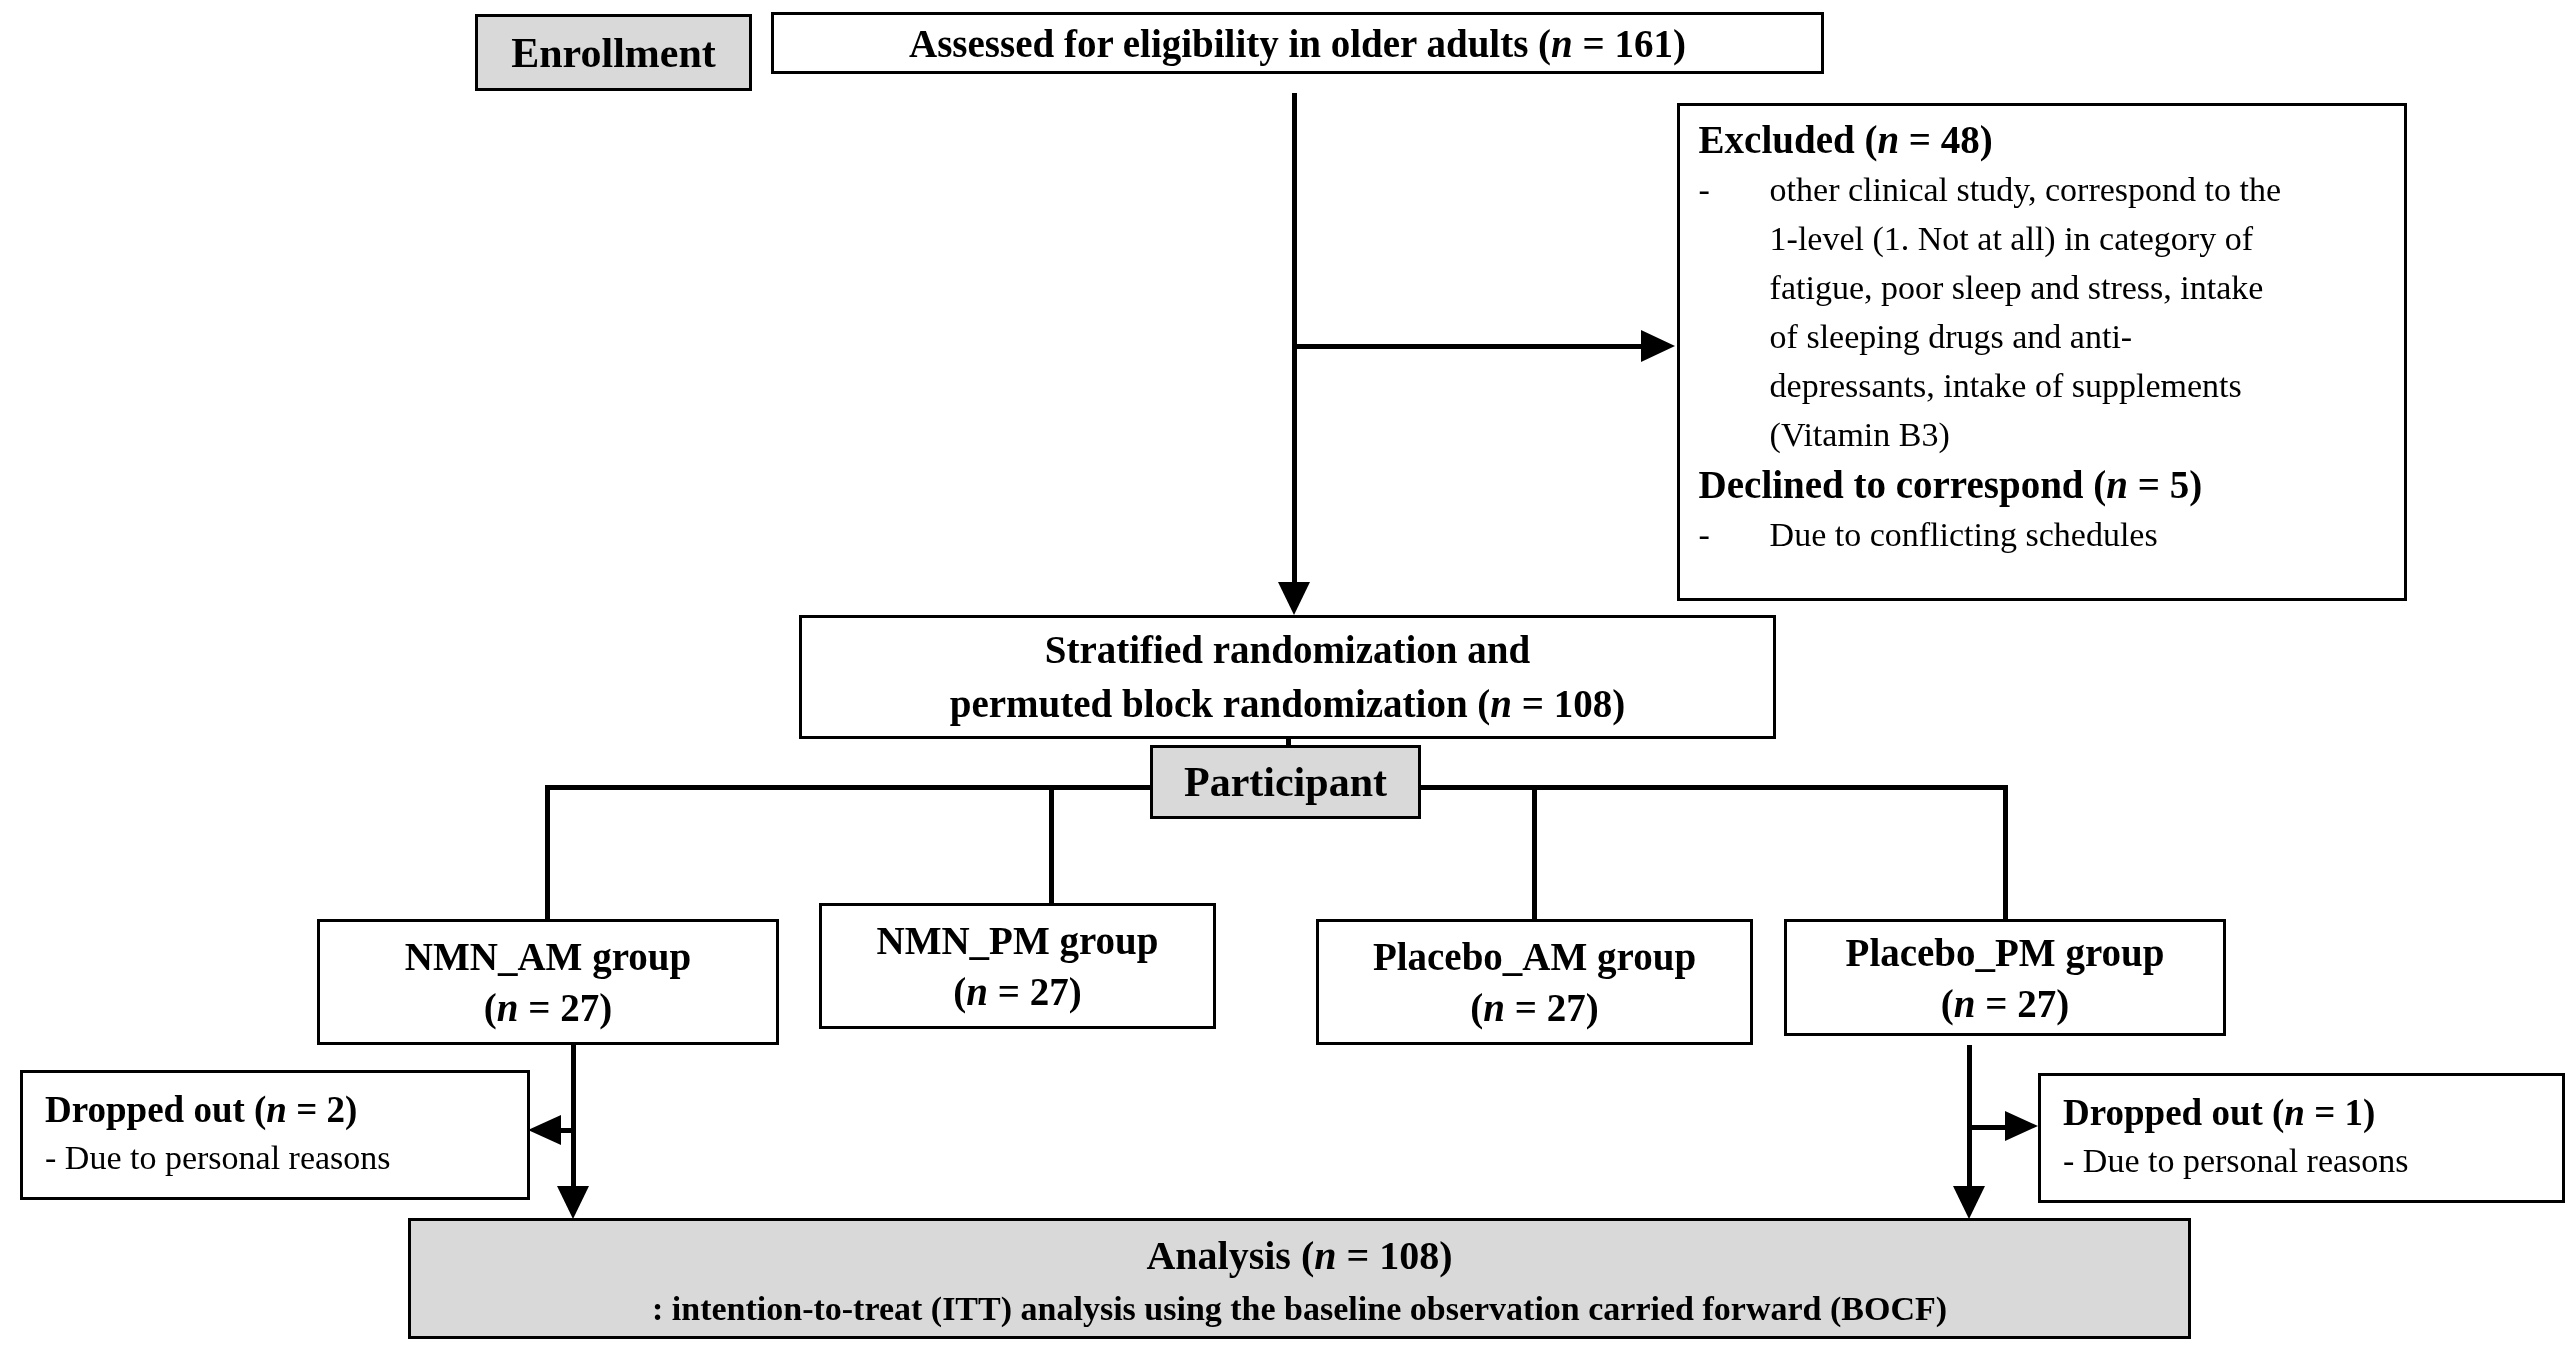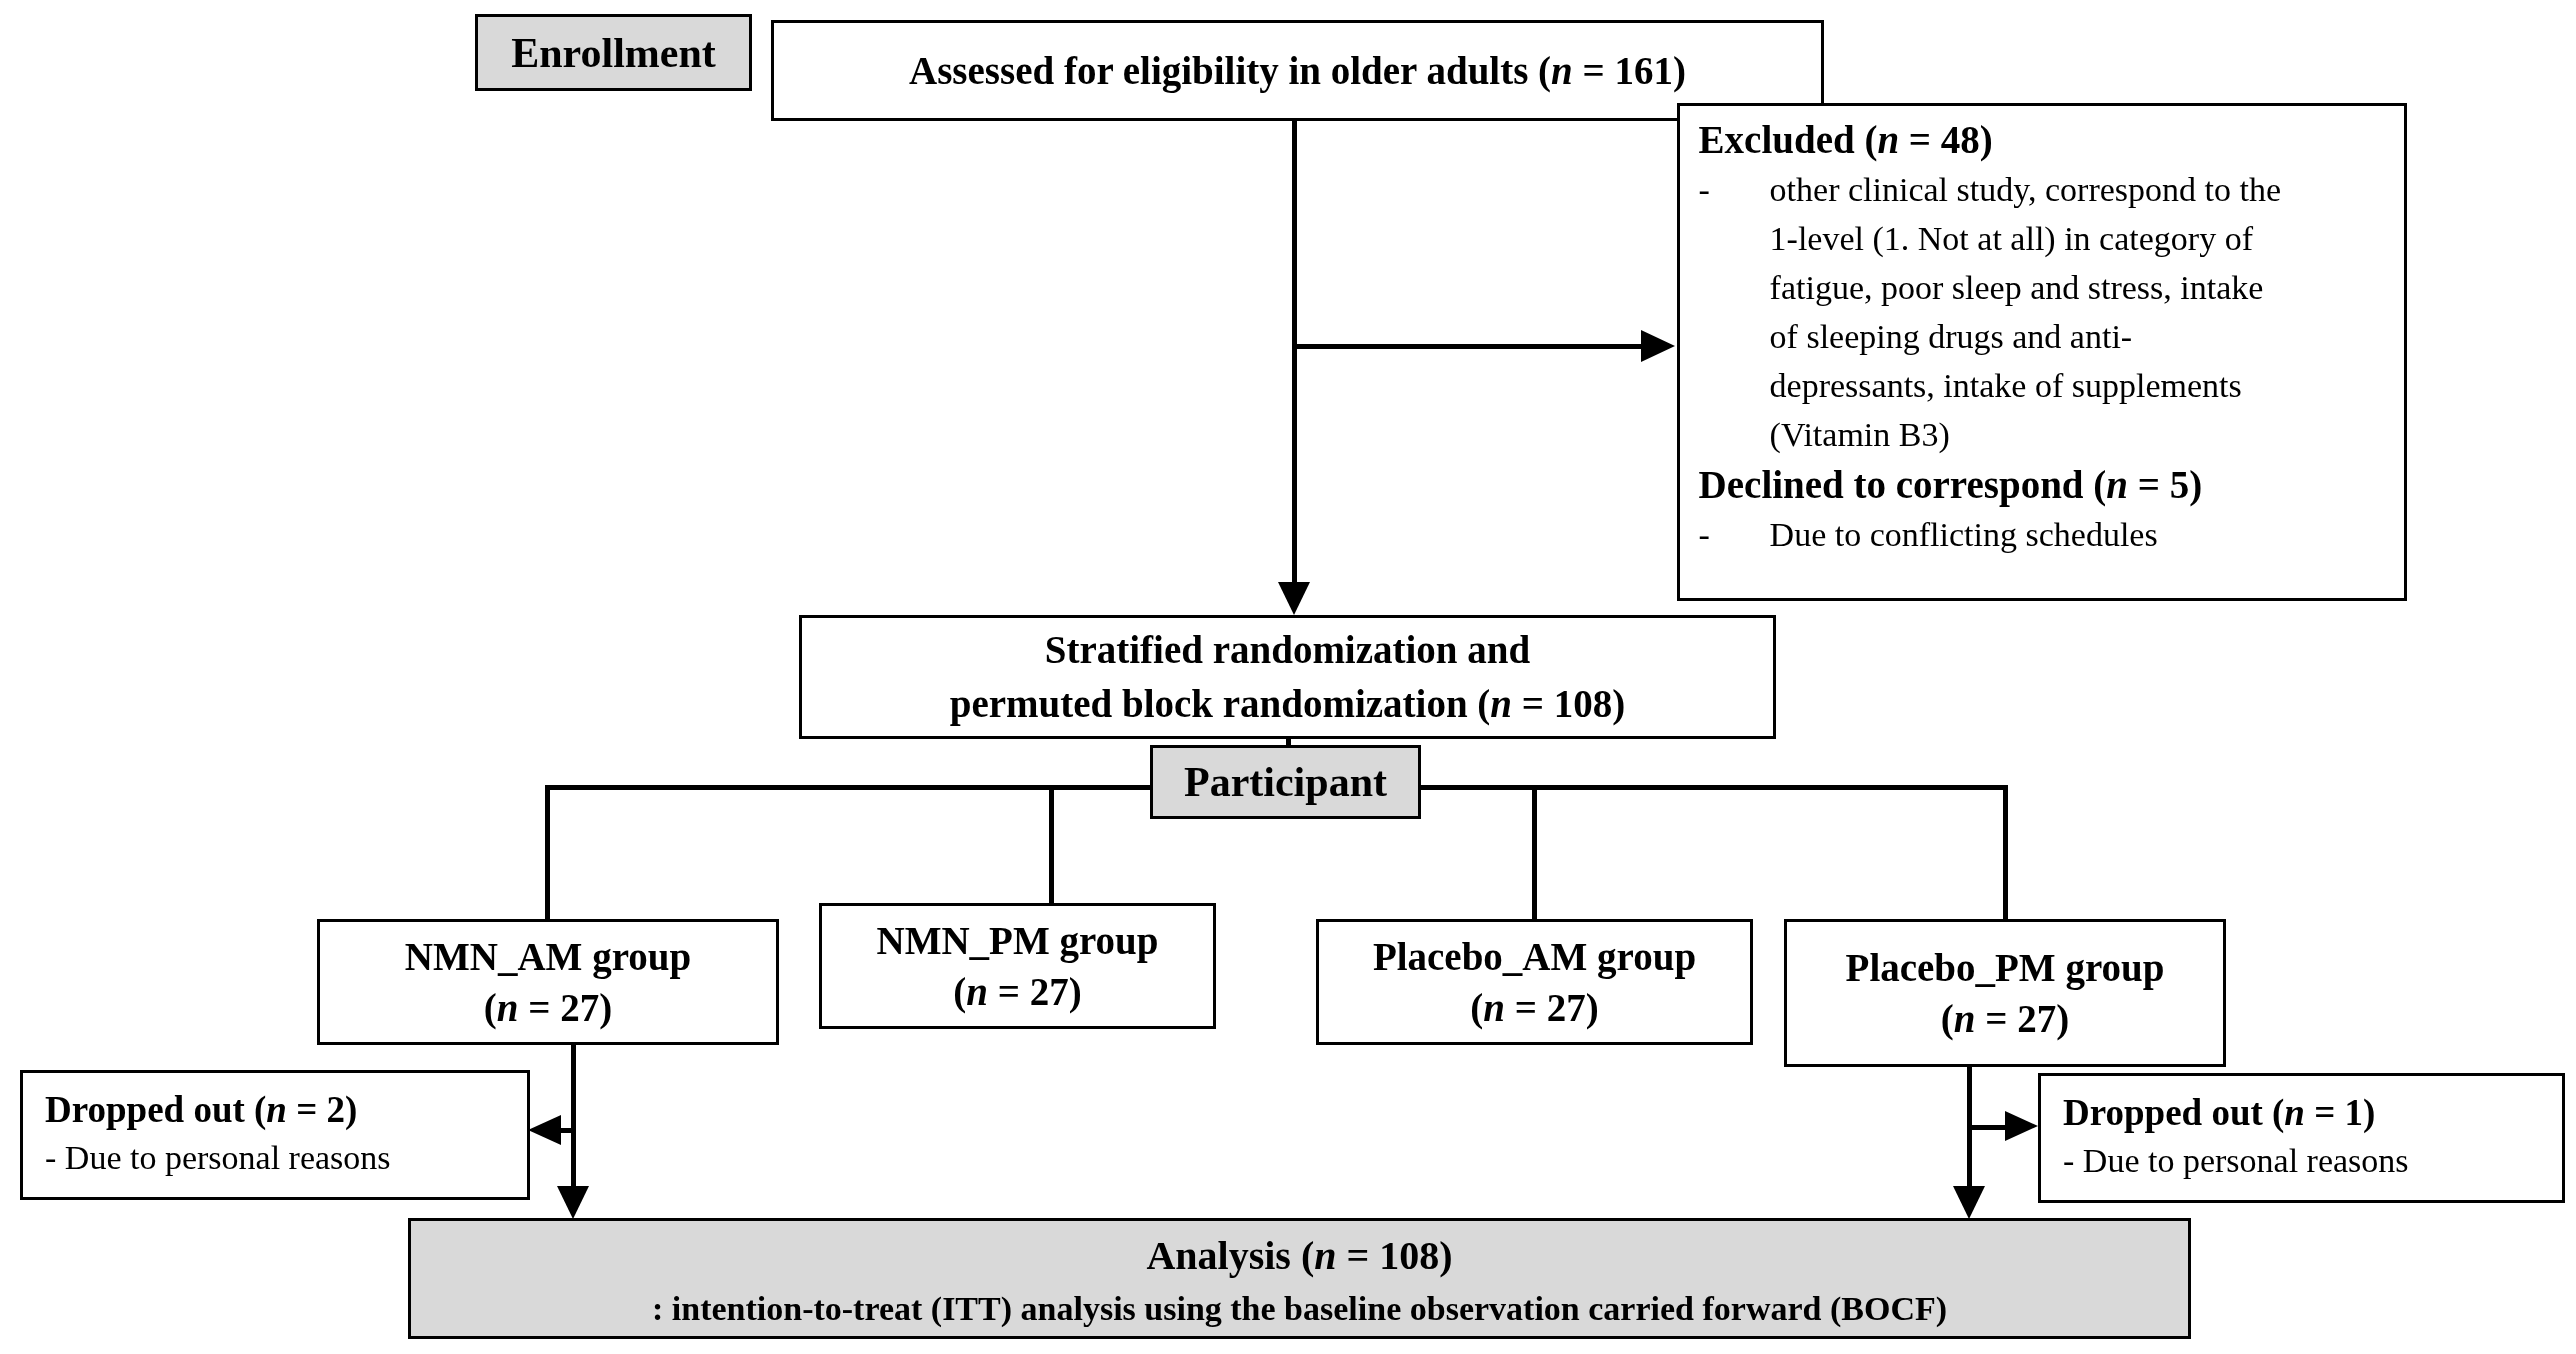--- a/index.html
+++ b/index.html
@@ -66,21 +66,21 @@
 
   <div class="line" style="left:1967px; top:1045px; width:4.6px; height:147px;"></div>
   <div class="arr arr-down" style="left:1953px; top:1186px;"></div>
   <div class="line" style="left:1972px; top:1125px; width:35px; height:4.6px;"></div>
   <div class="arr arr-right" style="left:2005px; top:1111px; border-top-width:15.5px; border-bottom-width:15.5px; border-left-width:33px;"></div>
 
   <div class="box gray center" style="left:475px; top:14px; width:277px; height:77px;">
     <div class="t-head">Enrollment</div>
   </div>
 
-  <div class="box center" style="left:771px; top:12.4px; width:1053px; height:101px;margin-top:8px;">
+  <div class="box center" style="left:771px; top:12.4px; width:1053px; height:62px;">
     <div class="t-head" style="font-size:39px;"><span>Assessed for eligibility in older adults (</span><i>n</i><span> = 161)</span></div>
   </div>
 
   <div class="box" style="left:1677px; top:103px; width:730px; height:498px;">
     <div class="excluded-inner">
       <div class="ex-heading"><span>Excluded (</span><i>n</i><span> = 48)</span></div>
       <div class="bullet-row">
         <div class="bullet-dash">-</div>
         <div class="bullet-text">
           <div class="bullet-line">other clinical study, correspond to the</div>
@@ -116,21 +116,21 @@
   <div class="box center" style="left:819px; top:903px; width:397px; height:126px;">
     <div class="group-line1">NMN_PM group</div>
     <div class="group-line2"><span>(</span><i>n</i><span> = 27)</span></div>
   </div>
 
   <div class="box center" style="left:1316px; top:919px; width:437px; height:126px;">
     <div class="group-line1">Placebo_AM group</div>
     <div class="group-line2"><span>(</span><i>n</i><span> = 27)</span></div>
   </div>
 
-  <div class="box center" style="left:1784px; top:919px; width:442px; height:148px;">
+  <div class="box center" style="left:1784px; top:919px; width:442px; height:117px;">
     <div class="group-line1">Placebo_PM group</div>
     <div class="group-line2"><span>(</span><i>n</i><span> = 27)</span></div>
   </div>
 
   <div class="box" style="left:20px; top:1070px; width:510px; height:130px;">
     <div class="dropout-inner">
       <div class="drop-title"><span>Dropped out (</span><i>n</i><span> = 2)</span></div>
       <div class="drop-reason">- Due to personal reasons</div>
     </div>
   </div>

